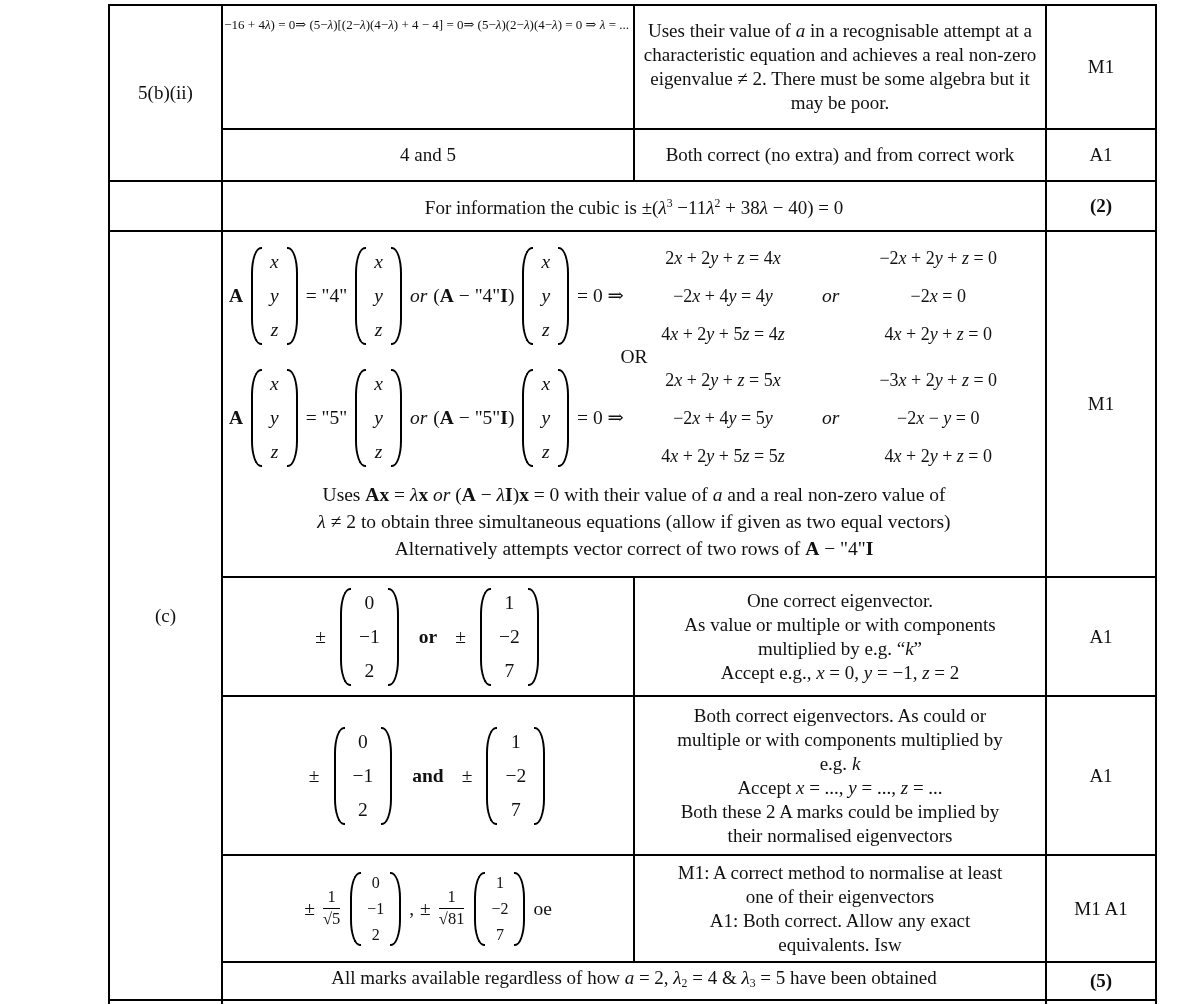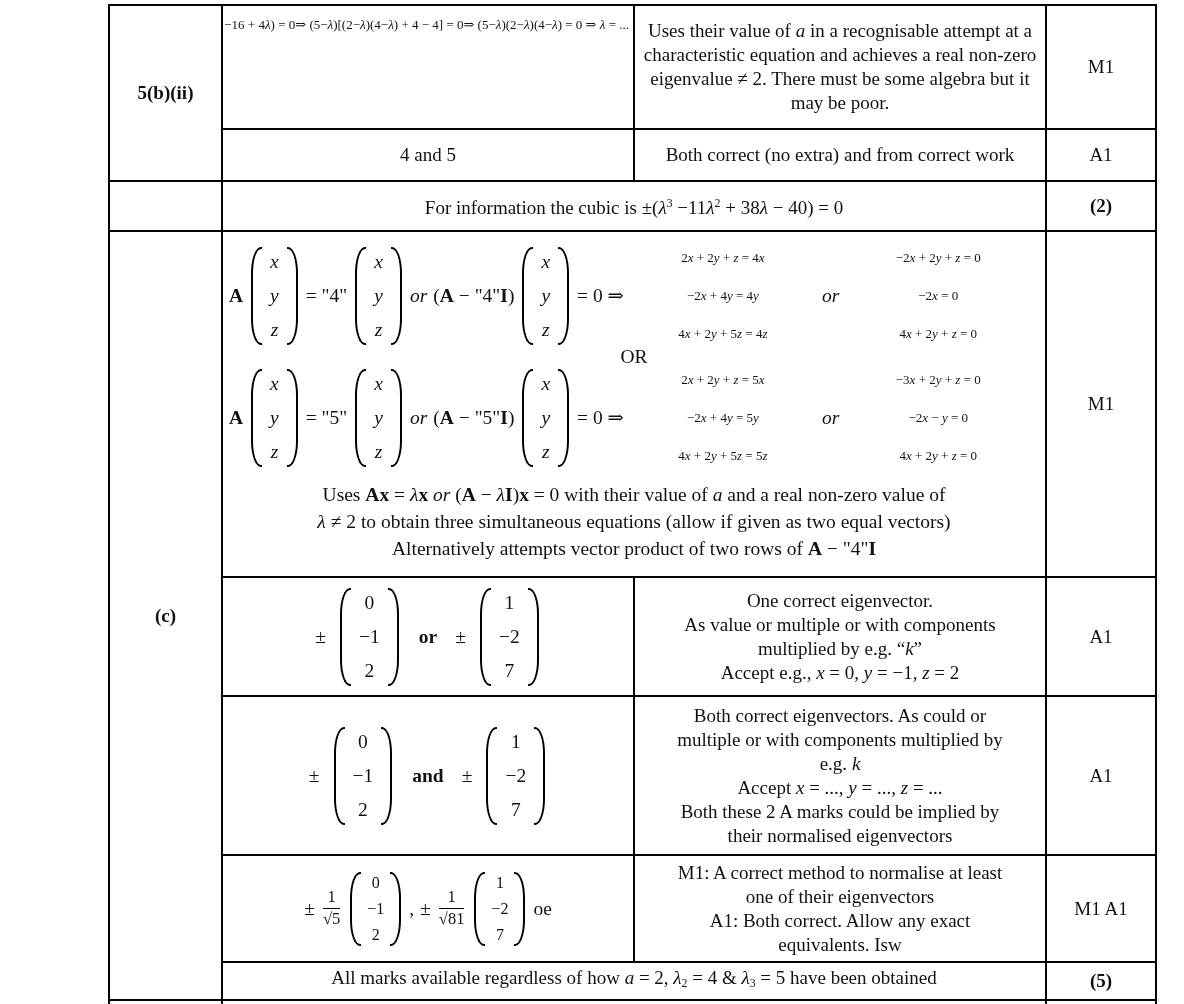--- a/index.html
+++ b/index.html
@@ -11,21 +11,21 @@
     position:absolute;left:108px;top:4px;width:1047px;
     border-collapse:collapse;table-layout:fixed;
   }
   table.ms td{
     border:2px solid #000;padding:2px 4px;vertical-align:middle;
     text-align:center;font-size:19px;line-height:24px;overflow:hidden;
   }
   tr.r1 td{height:118px} tr.r2 td{height:46px} tr.r3 td{height:44px}
   tr.r4 td{height:340px} tr.r5 td{height:113px} tr.r6 td{height:153px}
   tr.r7 td{height:101px} tr.r8 td{height:32px} tr.r9 td{height:28px}
-  td.qcol{font-weight:bold;vertical-align:top;padding-top:6px;font-size:19px}
+  td.qcol{font-weight:normal;vertical-align:top;padding-top:6px;font-size:19px}
   td.mark{text-align:left;padding-left:9px}
   .bold{font-weight:bold}
   
   .s-i{font-style:italic}
   .s-b{font-weight:bold}
   .s-sup{font-size:0.62em;vertical-align:0.6em}
   .s-sub{font-size:0.62em;vertical-align:-0.25em}
   i{font-style:italic}
   
   .work{display:flex;justify-content:flex-end;height:108px;
@@ -38,21 +38,21 @@
   .h74 .vbody{height:72px;font-size:16px;line-height:20px;padding:1px 6px}
   .vp{width:9px;flex:none}
   .vp.l{border-left:2px solid #000;border-top:2px solid #000;border-bottom:2px solid #000;
         border-radius:10px 0 0 10px / 26px 0 0 26px}
   .vp.r{border-right:2px solid #000;border-top:2px solid #000;border-bottom:2px solid #000;
         border-radius:0 10px 10px 0 / 0 26px 26px 0}
   
   .mline{display:flex;align-items:center;gap:6px;justify-content:flex-start;
          padding:0 2px;font-size:19.5px;white-space:nowrap}
   .eqg{display:flex;flex-direction:column;justify-content:space-between;height:100px;
-       width:186px;font-size:13px;flex:none}
+       width:186px;font-size:18px;flex:none}
   .eqg.c{align-items:center}
   .eqg.r{align-items:center;padding-right:2px}
   .orline{text-align:center;font-size:19.5px;line-height:22px}
   .uses{text-align:center;font-size:19.5px;line-height:27px;margin-top:13px;white-space:nowrap}
   
   .vrow{display:flex;align-items:center;justify-content:center;gap:12px;font-size:19.5px}
   .vrow .conj{font-weight:bold;margin:0 6px}
   
   .frac{display:inline-flex;flex-direction:column;align-items:center;font-size:16.5px;
         line-height:1.15;margin:0 2px;flex:none}
@@ -192,21 +192,21 @@
         <span class="eqg r">
           <span>−3<i>x</i> + 2<i>y</i> + <i>z</i> = 0</span>
           <span>−2<i>x</i> − <i>y</i> = 0</span>
           <span>4<i>x</i> + 2<i>y</i> + <i>z</i> = 0</span>
         </span>
       </div>
 
       <div class="uses">
         <div><span>Uses </span><span class="s-b">A</span><span class="s-b">x</span><span> = </span><span class="s-i">λ</span><span class="s-b">x</span><span> </span><span class="s-i">or</span><span> (</span><span class="s-b">A</span><span> − </span><span class="s-i">λ</span><span class="s-b">I</span><span>)</span><span class="s-b">x</span><span> = 0 with their value of </span><span class="s-i">a</span><span> and a real non-zero value of</span></div>
         <div><span class="s-i">λ</span><span> ≠ 2 to obtain three simultaneous equations (allow if given as two equal vectors)</span></div>
-        <div><span>Alternatively attempts vector product of two rows of </span><span class="s-b">A</span><span> − "4"</span><span class="s-b">I</span></div>
+        <div><span>Alternatively attempts vector correct of two rows of </span><span class="s-b">A</span><span> − "4"</span><span class="s-b">I</span></div>
       </div>
     </td>
     <td class="mark">M1</td>
   </tr>
 
   <tr class="r5">
     <td>
       <div class="vrow">
         <span>±</span>
         <span class="vec h96">

